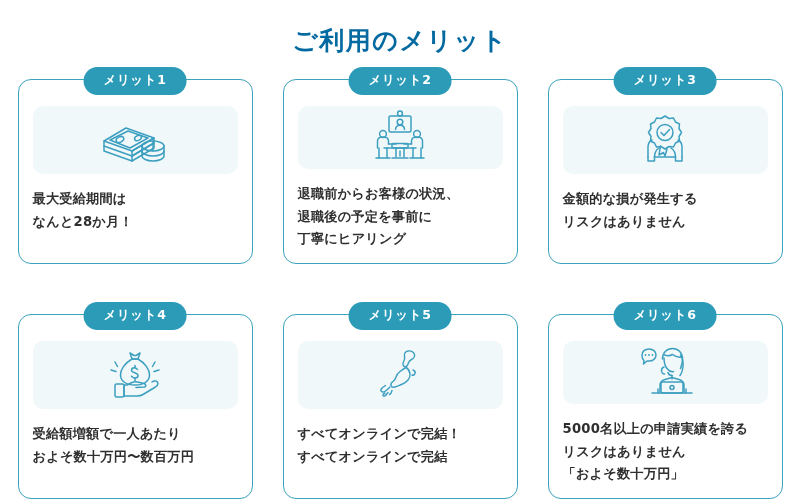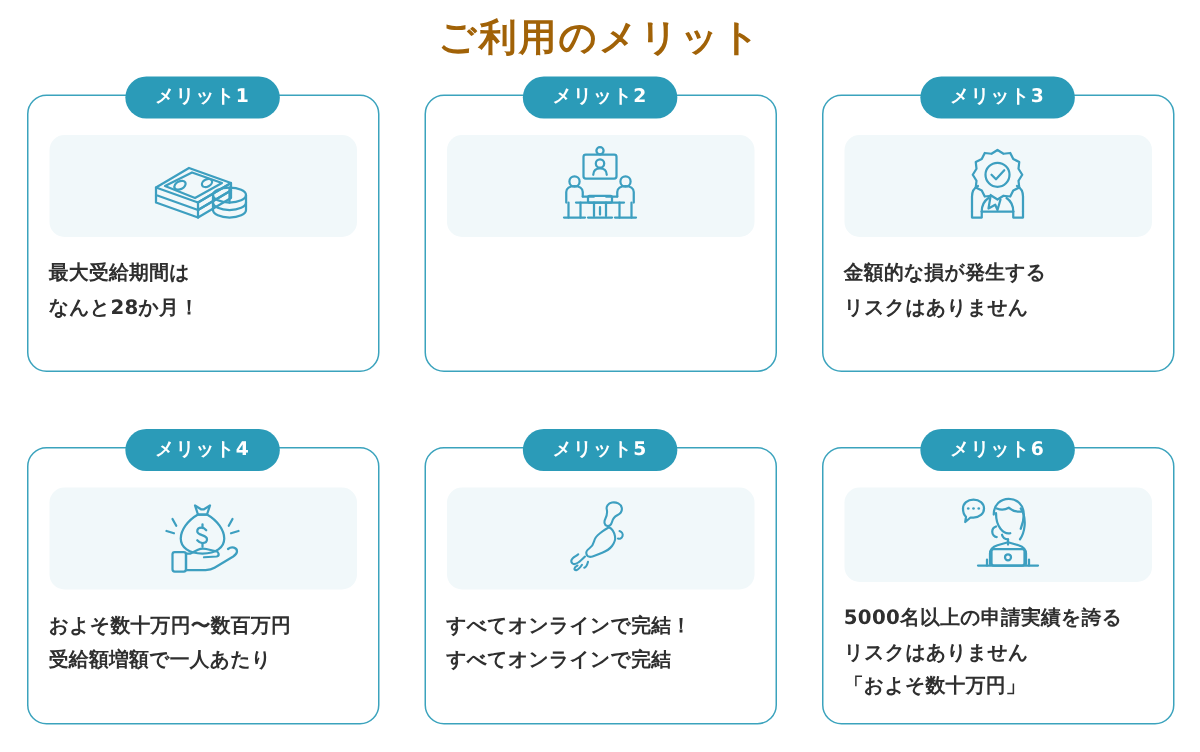--- a/index.html
+++ b/index.html
@@ -23,24 +23,24 @@
     width: 800px;
     height: 501px;
     padding: 0;
   }
 
   
   .section-title {
     text-align: center;
     font-size: 25px;
     font-weight: bold;
-    color: #a16207;
+    color: #0369a1;
     letter-spacing: 1.5px;
     line-height: 1;
-    padding-top: 12px;
+    padding-top: 28px;
     padding-bottom: 0;
     white-space: nowrap;
   }
 
   
   .card-grid {
     display: grid;
     grid-template-columns: repeat(3, 235px);
     grid-template-rows: 185px 185px;
     column-gap: 30px;
@@ -159,20 +159,25 @@
             <path d="M14 38 L46 38"></path>
             <path d="M26 38 L26 47 M34 38 L34 47"></path>
             <path d="M30 41 L30 46"></path>
             <path d="M9 38 L9 48 M17 38 L17 48"></path>
             <path d="M43 38 L43 48 M51 38 L51 48"></path>
             <path d="M6 48 L20 48 M40 48 L54 48"></path>
             <path d="M22 48 L38 48"></path>
           </svg>
         </span>
       </div>
+      <div class="card-text">
+        <span class="line">退職前からお客様の状況、</span>
+        <span class="line">退職後の予定を事前に</span>
+        <span class="line">丁寧にヒアリング</span>
+      </div>
     </div>
 
     <div class="card">
       <div class="card-badge">メリット3</div>
       <div class="icon-panel">
         <span>
           <svg width="54" height="54" viewBox="0 0 54 54" fill="none" stroke="#3d9fc0" stroke-width="1.5" stroke-linecap="round" stroke-linejoin="round">
             <path d="M27 3 L31 5.5 L35.5 5 L37.5 9 L41.5 11 L41 15.5 L43.5 19.5 L41 23.5 L41.5 28 L37.5 30 L35.5 34 L31 33.5 L27 36 L23 33.5 L18.5 34 L16.5 30 L12.5 28 L13 23.5 L10.5 19.5 L13 15.5 L12.5 11 L16.5 9 L18.5 5 L23 5.5 Z"></path>
             <circle cx="27" cy="19.5" r="8"></circle>
             <path d="M23 19.5 L26 22.5 L31.5 16.5"></path>
@@ -202,22 +207,22 @@
             <path d="M27 10 C20 14 15.5 20.5 15.5 26 C15.5 32 21 36 30 36 C39 36 44.5 32 44.5 26 C44.5 20.5 40 14 33 10 Z"></path>
             <path d="M32.5 20.5 C31.5 19.3 30.5 18.8 29.3 18.8 C27.6 18.8 26.5 19.8 26.5 21.2 C26.5 24.3 33 23.2 33 26.5 C33 28 31.8 29 30 29 C28.6 29 27.5 28.4 26.5 27.2"></path>
             <path d="M30 16.5 L30 19 M30 29 L30 31.5"></path>
             <path d="M10 13 L12.5 17.5 M6 21 L11 22.5 M50 13 L47.5 17.5 M54 21 L49 22.5"></path>
             <path d="M47 33 C49.5 31 53 32 53 34.5 C53 36 52 37 50.5 38 L38 45.5 C36 46.8 34.5 47 32 47 L19 47 L19 36 L22 36 L27 33.5 C29 32.5 30.5 32.5 32.5 33 L39 34.5 C41 35 41.5 37.5 39.5 38 L31 38.5"></path>
             <rect x="10" y="35" width="9" height="13" rx="1.5"></rect>
           </svg>
         </span>
       </div>
       <div class="card-text">
+        <span class="line">受給額増額で一人あたり</span>
         <span class="line">およそ数十万円〜数百万円</span>
-        <span class="line">受給額増額で一人あたり</span>
       </div>
     </div>
 
     <div class="card">
       <div class="card-badge">メリット5</div>
       <div class="icon-panel">
         <span>
           <svg width="50" height="54" viewBox="0 0 50 54" fill="none" stroke="#3d9fc0" stroke-width="1.4" stroke-linecap="round" stroke-linejoin="round">
             <path d="M33 3 C36 2.5 39 4 39.5 6.5 C40 9 38.5 10.5 36.5 11.5 C34.5 12.5 33.5 14 33 16 C32.5 18 31 19 29.5 18.5 C28 18 27.5 16 28.5 14 C29.5 12 30 9.5 29.5 7.5 C29 5.5 30.5 3.5 33 3 Z"></path>
             <path d="M31 19.5 C33 20.5 34.5 23 35 25.5 C35.5 28 34.5 30 33 32 C31.5 34 29 35.5 26.5 36.5 C24 37.5 22 38.5 20 39 C18 39.5 16.5 39 16 37.5 C15.5 36 16.5 34.5 18 33.5 C19.5 32.5 20.5 31 21 29 C21.5 27 23 25 25 23.5 C27 22 29 20.5 31 19.5 Z"></path>

